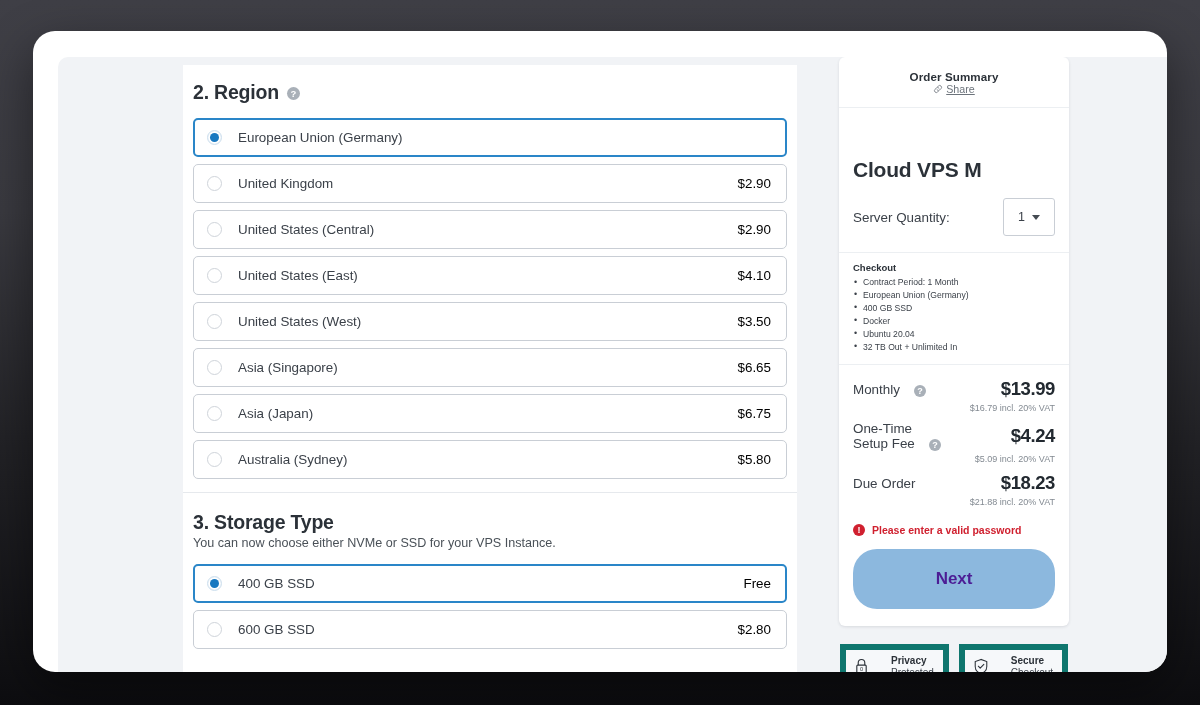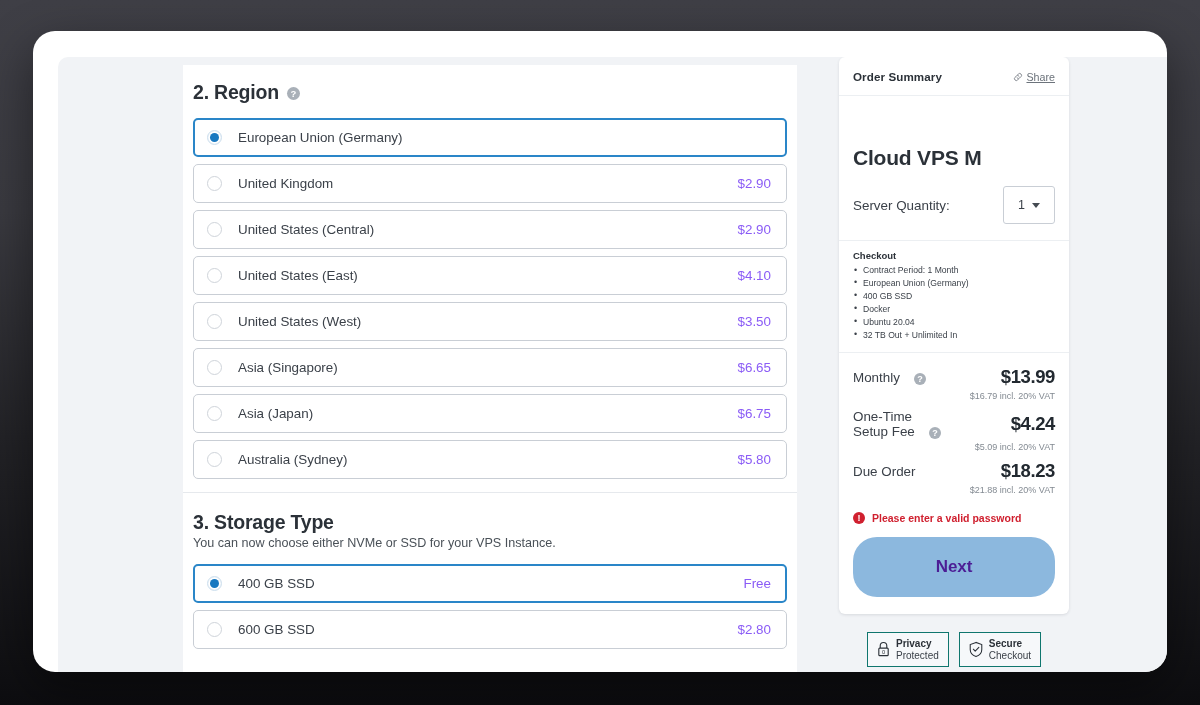--- a/index.html
+++ b/index.html
@@ -102,21 +102,21 @@
     box-shadow: 0 0 0 1.5px #ffffff;
   }
   .opt-label {
     margin-left: 16px;
     font-size: 13.4px;
     color: #3b4149;
     flex: 1 1 auto;
   }
   .opt-price {
     font-size: 13.4px;
-    color: #8b5cf6;
+    color: #000000;
   }
   .divider {
     height: 1px; background: #e6e9ed;
     margin: 13px 0 0 0;
   }
 
   
   .summary-col {
     position: absolute;
     left: 781px; top: 0;
@@ -125,20 +125,21 @@
   .card {
     background: #ffffff;
     border-radius: 6px;
     box-shadow: 0 1px 3px rgba(30,40,55,.12);
     overflow: hidden;
   }
   .card-head {
     display: flex; align-items: center; justify-content: space-between;
     padding: 13px 14px 12px 14px;
     border-bottom: 1px solid #eceff2;
+    flex-direction: column;
   }
   .card-head-title {
     font-size: 11.6px; font-weight: bold;
     color: #2b3138; letter-spacing: .1px;
   }
   .share-link {
     display: flex; align-items: center; gap: 3px;
     font-size: 10.7px; color: #6c737b;
     text-decoration: none;
   }
@@ -236,22 +237,22 @@
     font-size: 17px; font-weight: bold;
     letter-spacing: -.1px;
     cursor: pointer;
   }
 
   .badges {
     display: flex; gap: 10px; justify-content: center;
     margin-top: 18px;
   }
   .badge {
-    display: flex; align-items: center; gap: 5px;
-    border: 1px solid #0f766e; border-radius: 0;
+    display: flex; align-items: center; gap: 22px;
+    border: 6px solid #0f766e; border-radius: 0;
     padding: 5px 9px 5px 8px;
     background: #f6f8fa;
   }
   .badge-text { line-height: 11.5px; }
   .badge-top { font-size: 10px; font-weight: bold; color: #2b3138; }
   .badge-bot { font-size: 10px; color: #3b4149; }
   .badge svg { display: block; }
 </style>
 </head>
 <body>

